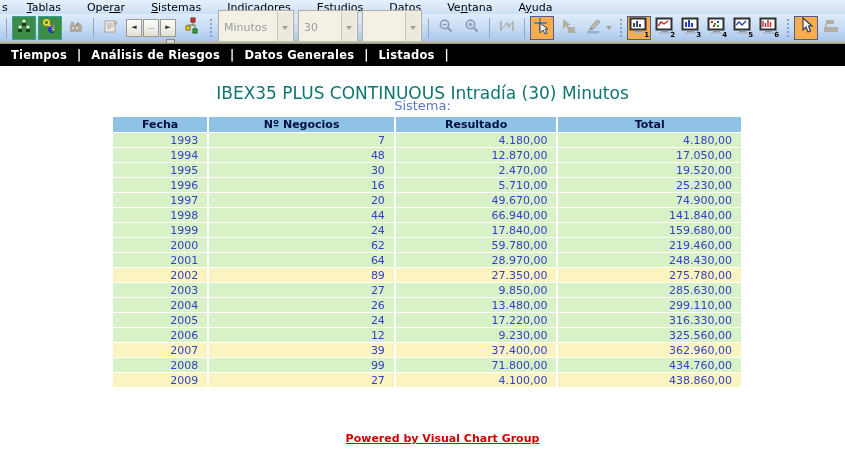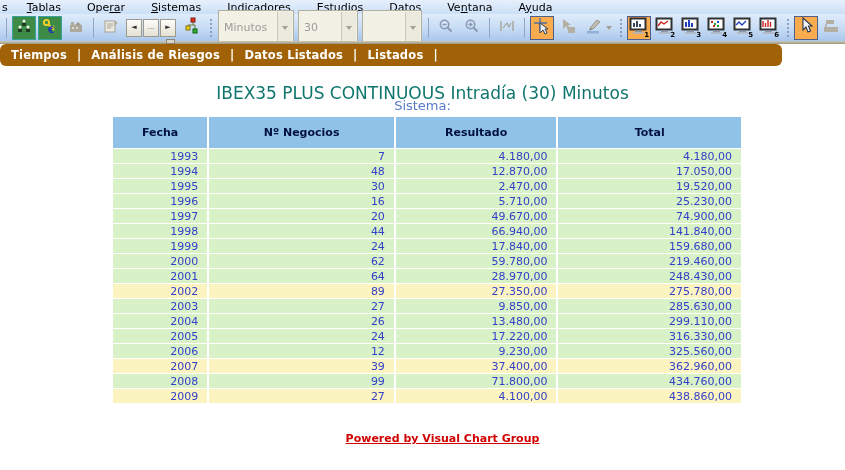--- a/index.html
+++ b/index.html
@@ -52,38 +52,38 @@
   .caret{width:0;height:0;border-left:3px solid rgba(0,0,0,0);border-right:3px solid rgba(0,0,0,0);
     border-top:4px solid #A3A095;}
   .mon-num{position:absolute;right:1px;bottom:0px;font-size:7px;font-weight:bold;color:#000;line-height:8px;}
   
   .strip{position:absolute;top:41px;left:0;width:845px;height:3px;
     background:linear-gradient(#CFCCBD,#98957F);}
   .strip-handle{position:absolute;left:166px;top:-2px;width:9px;height:5px;
     background:#D9D6C8;border:1px solid #8A8776;box-sizing:border-box;}
   
   .tabbar{
-    position:absolute;top:44px;left:0;width:782px;height:22px;box-sizing:border-box;
-    background:#a16207;color:#fff;display:flex;align-items:center;
-    font-size:11.5px;font-weight:bold;padding-left:8px;letter-spacing:0.2px;border-radius:6px;
+    position:absolute;top:44px;left:0;width:845px;height:22px;box-sizing:border-box;
+    background:#000000;color:#fff;display:flex;align-items:center;
+    font-size:11.5px;font-weight:bold;padding-left:8px;letter-spacing:0.2px;
   }
   .tab{padding:0 3px;cursor:default;white-space:nowrap;}
   .tab-sep{margin:0 7px;font-weight:bold;}
   
   .rtitle{position:absolute;top:83px;left:0;width:845px;text-align:center;
     color:#0f766e;font-size:17px;}
   .rsubtitle{position:absolute;top:98px;left:0;width:845px;text-align:center;
     color:#5878CC;font-size:13px;}
   table.report{
     position:absolute;left:111px;top:116px;width:632px;table-layout:fixed;
     border-collapse:separate;border-spacing:2px 1px;font-size:11px;
   }
   table.report th{
     background:#8FC2E6;color:#001040;font-weight:bold;height:15px;
-    text-align:center;padding:8px;overflow:hidden;white-space:nowrap;
+    text-align:center;padding:0;overflow:hidden;white-space:nowrap;
   }
   table.report td{
     height:14px;color:#3340C8;text-align:right;padding:0 9px 0 0;
     overflow:hidden;white-space:nowrap;
   }
   tr.g td{background:#D9F1C6;}
   tr.y td{background:#FCF4C0;}
   .footer{position:absolute;top:427px;left:0;width:845px;text-align:center;padding-left:20px;}
   .footer a{color:#D00000;font-size:11px;font-weight:bold;text-decoration:underline;cursor:pointer;}
 </style>
@@ -341,21 +341,21 @@
 
 <div class="strip">
   <div class="strip-handle"></div>
 </div>
 
 <div class="tabbar">
     <span class="tab">Tiempos</span>
     <span class="tab-sep">|</span>
     <span class="tab">Análisis de Riesgos</span>
     <span class="tab-sep">|</span>
-    <span class="tab">Datos Listados</span>
+    <span class="tab">Datos Generales</span>
     <span class="tab-sep">|</span>
     <span class="tab">Listados</span>
     <span class="tab-sep">|</span>
   </div>
 
 <div class="rtitle">IBEX35 PLUS CONTINUOUS Intradía (30) Minutos</div>
 <div class="rsubtitle">Sistema:</div>
 
 <table class="report">
   <colgroup>

